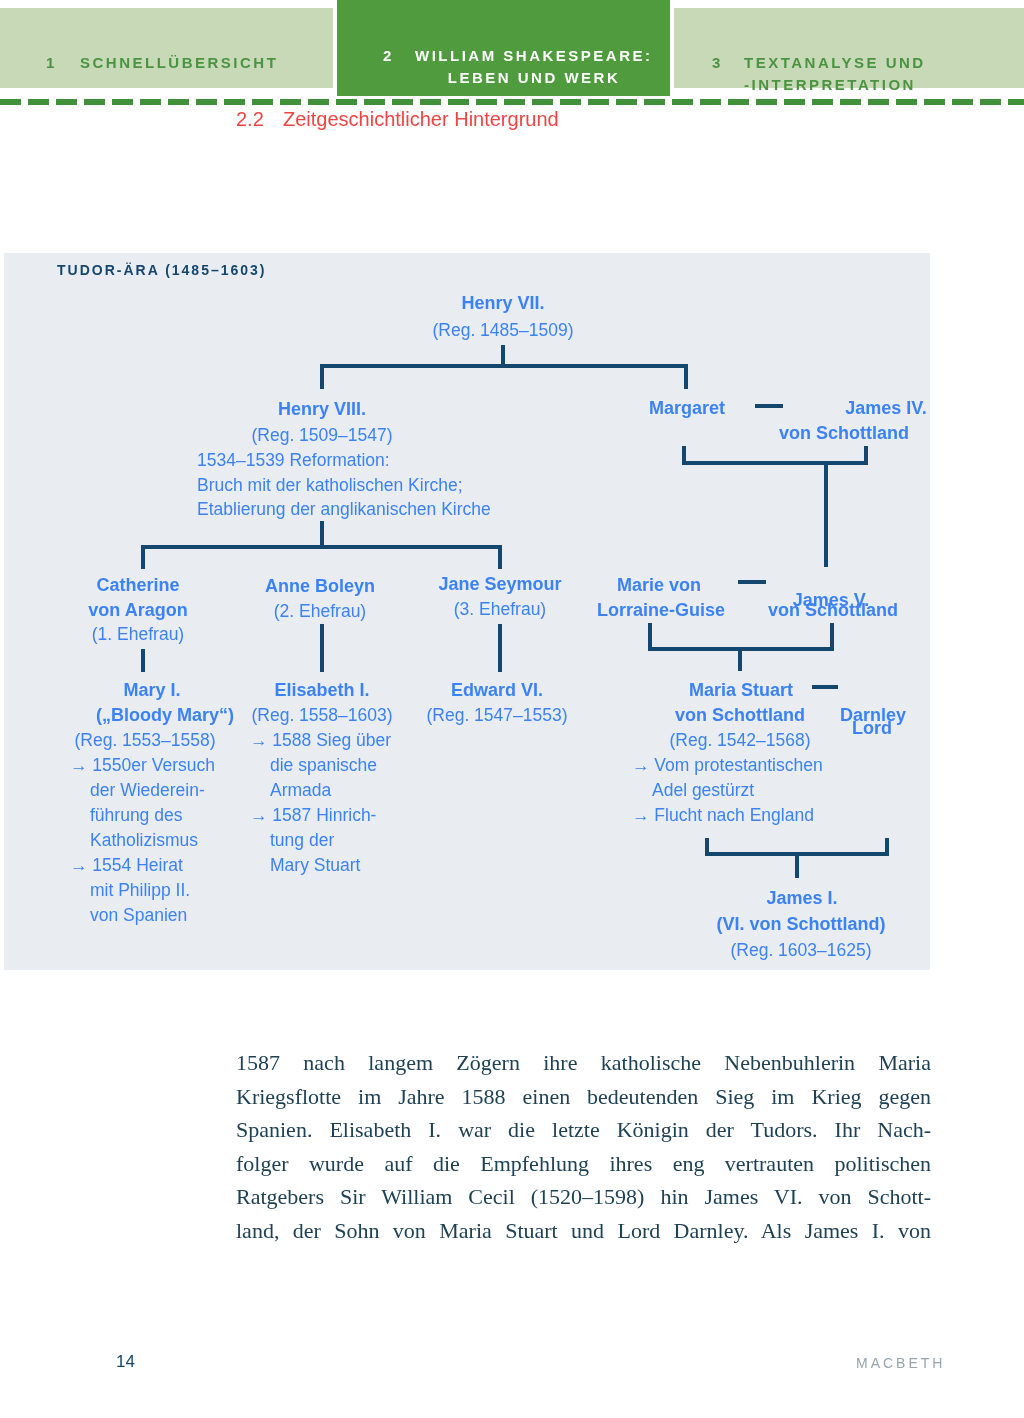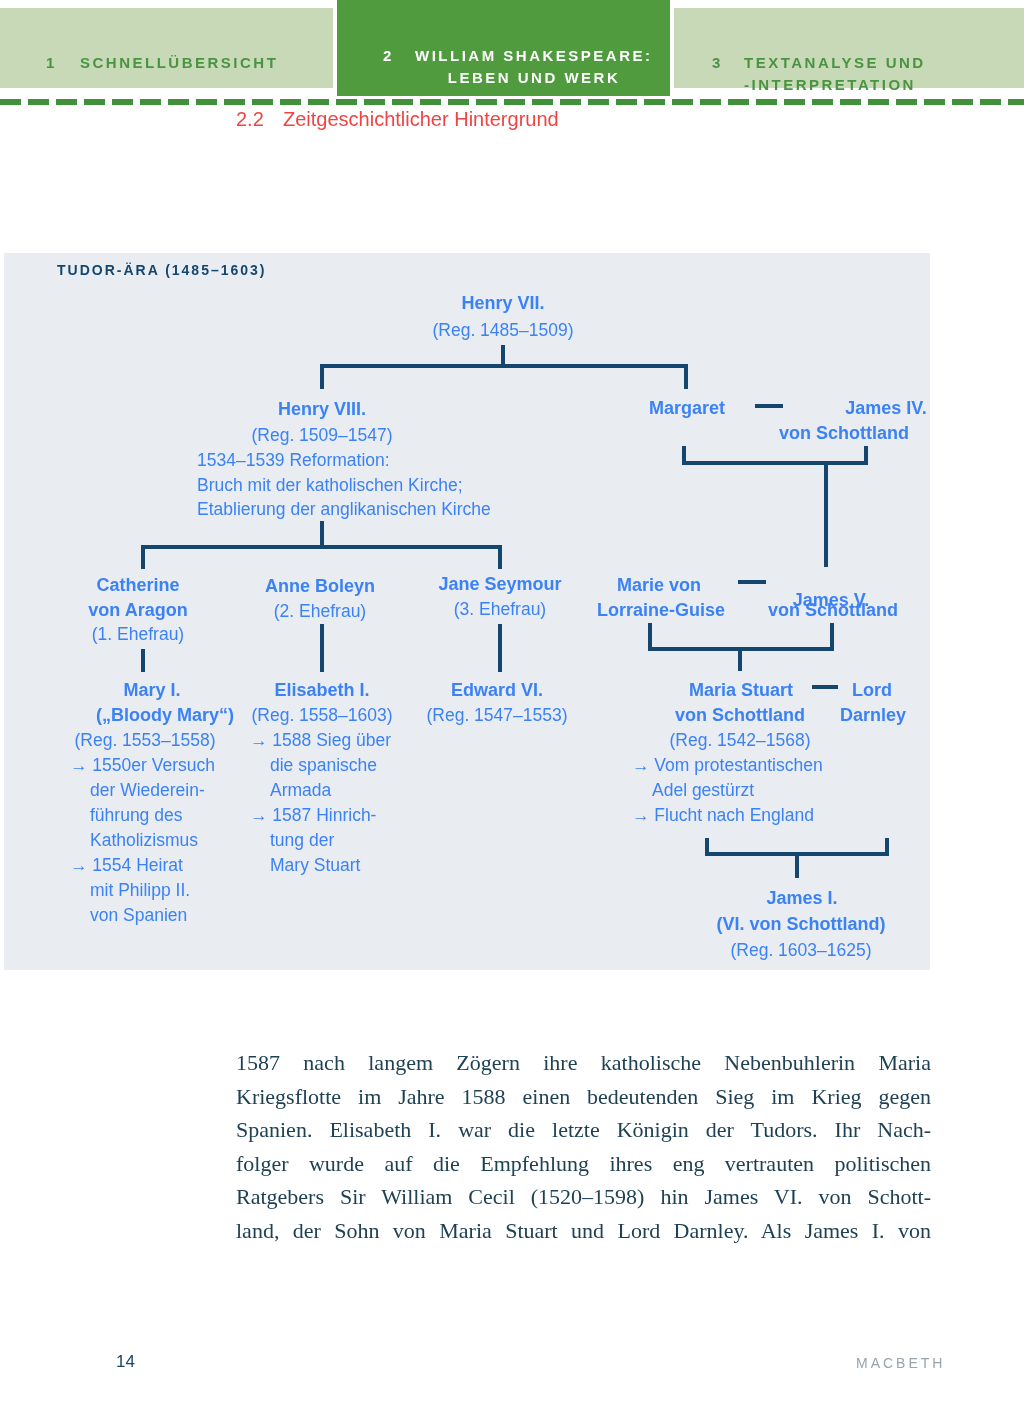--- a/index.html
+++ b/index.html
@@ -143,21 +143,21 @@
   <div class="t" style="left:270px;top:753px;">die spanische</div>
   <div class="t" style="left:270px;top:778px;">Armada</div>
   <div class="t" style="left:250px;top:803px;">→ 1587 Hinrich-</div>
   <div class="t" style="left:270px;top:828px;">tung der</div>
   <div class="t" style="left:270px;top:853px;">Mary Stuart</div>
 
   <div class="t b c" style="left:497px;top:678px;">Edward VI.</div>
   <div class="t c" style="left:497px;top:703px;">(Reg. 1547–1553)</div>
 
   <div class="t b c" style="left:741px;top:678px;">Maria Stuart</div>
-  <div class="t b c" style="left:872px;top:678px;text-align:right;">Lord</div>
+  <div class="t b c" style="left:872px;top:716px;text-align:right;">Lord</div>
   <div class="t b c" style="left:740px;top:703px;">von Schottland</div>
   <div class="t b c" style="left:873px;top:703px;">Darnley</div>
   <div class="t c" style="left:740px;top:728px;">(Reg. 1542–1568)</div>
   <div class="t" style="left:632px;top:753px;">→ Vom protestantischen</div>
   <div class="t" style="left:652px;top:778px;">Adel gestürzt</div>
   <div class="t" style="left:632px;top:803px;">→ Flucht nach England</div>
 
   <div class="t b c" style="left:802px;top:886px;">James I.</div>
   <div class="t b c" style="left:801px;top:912px;">(VI. von Schottland)</div>
   <div class="t c" style="left:801px;top:938px;">(Reg. 1603–1625)</div>

